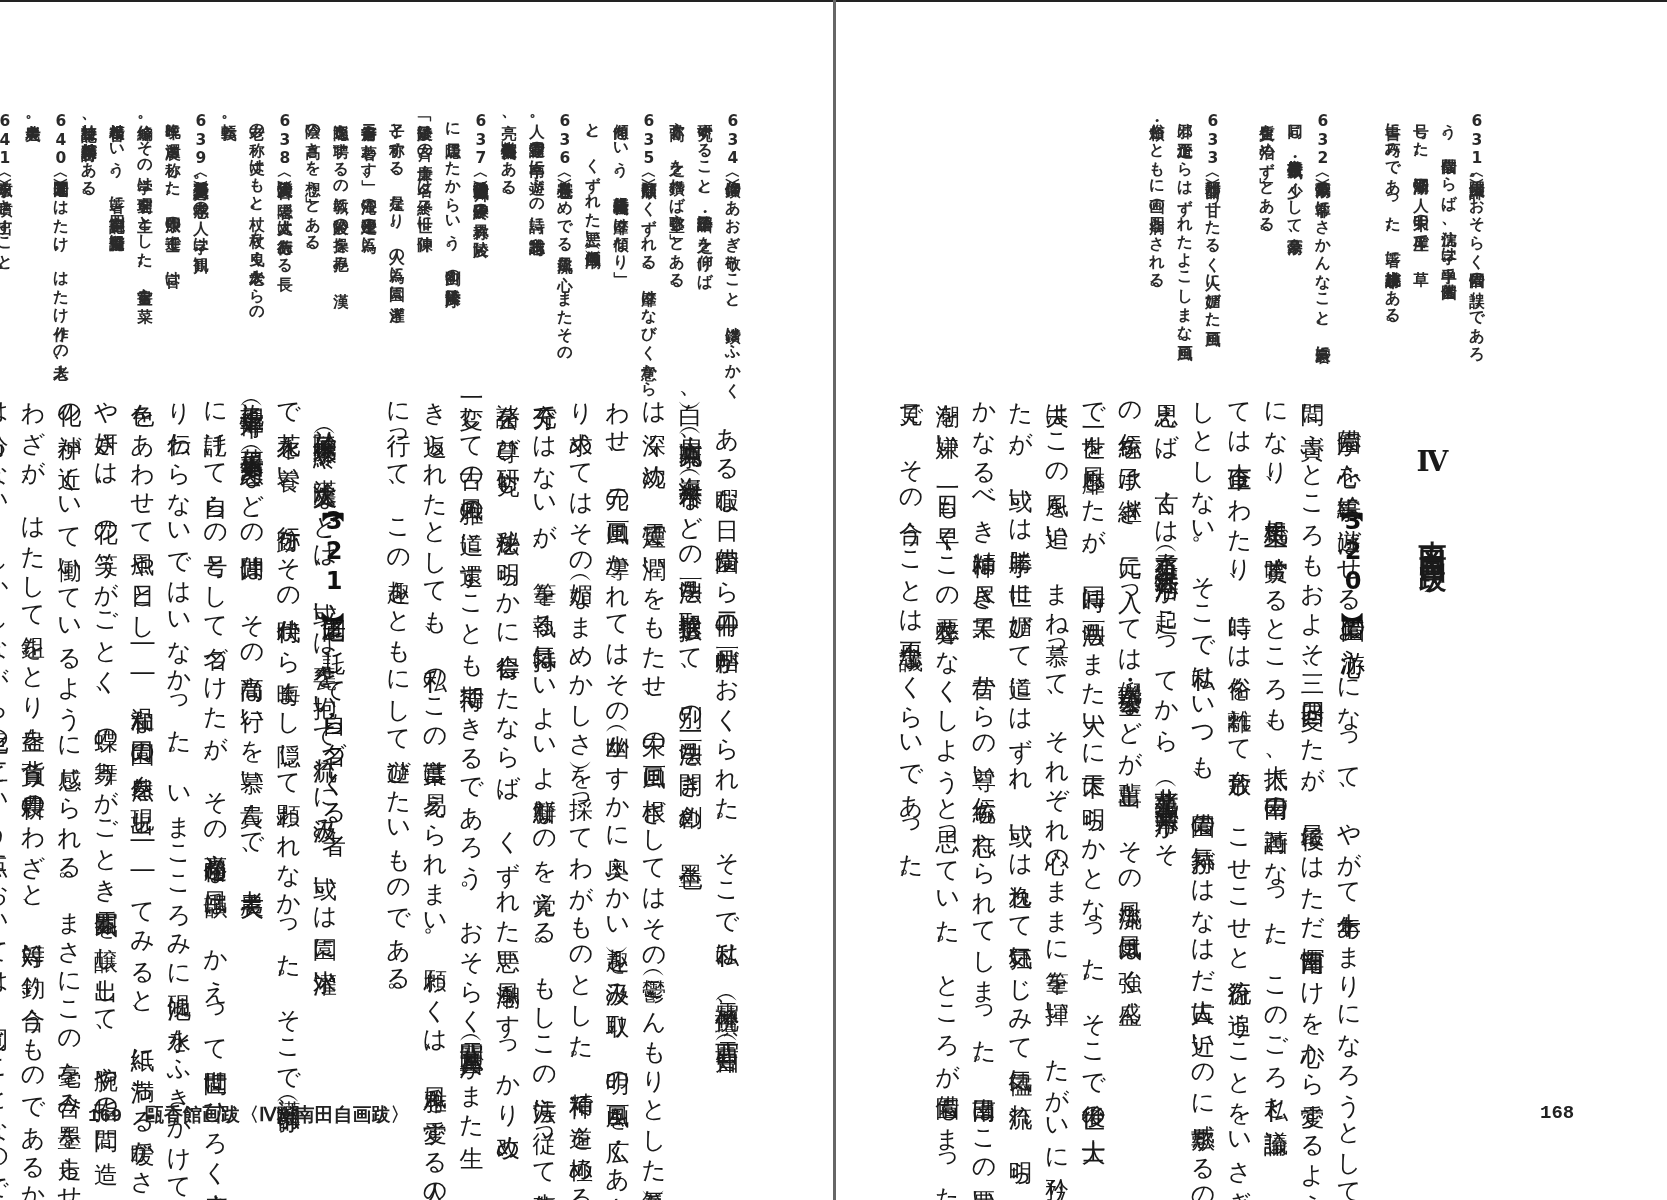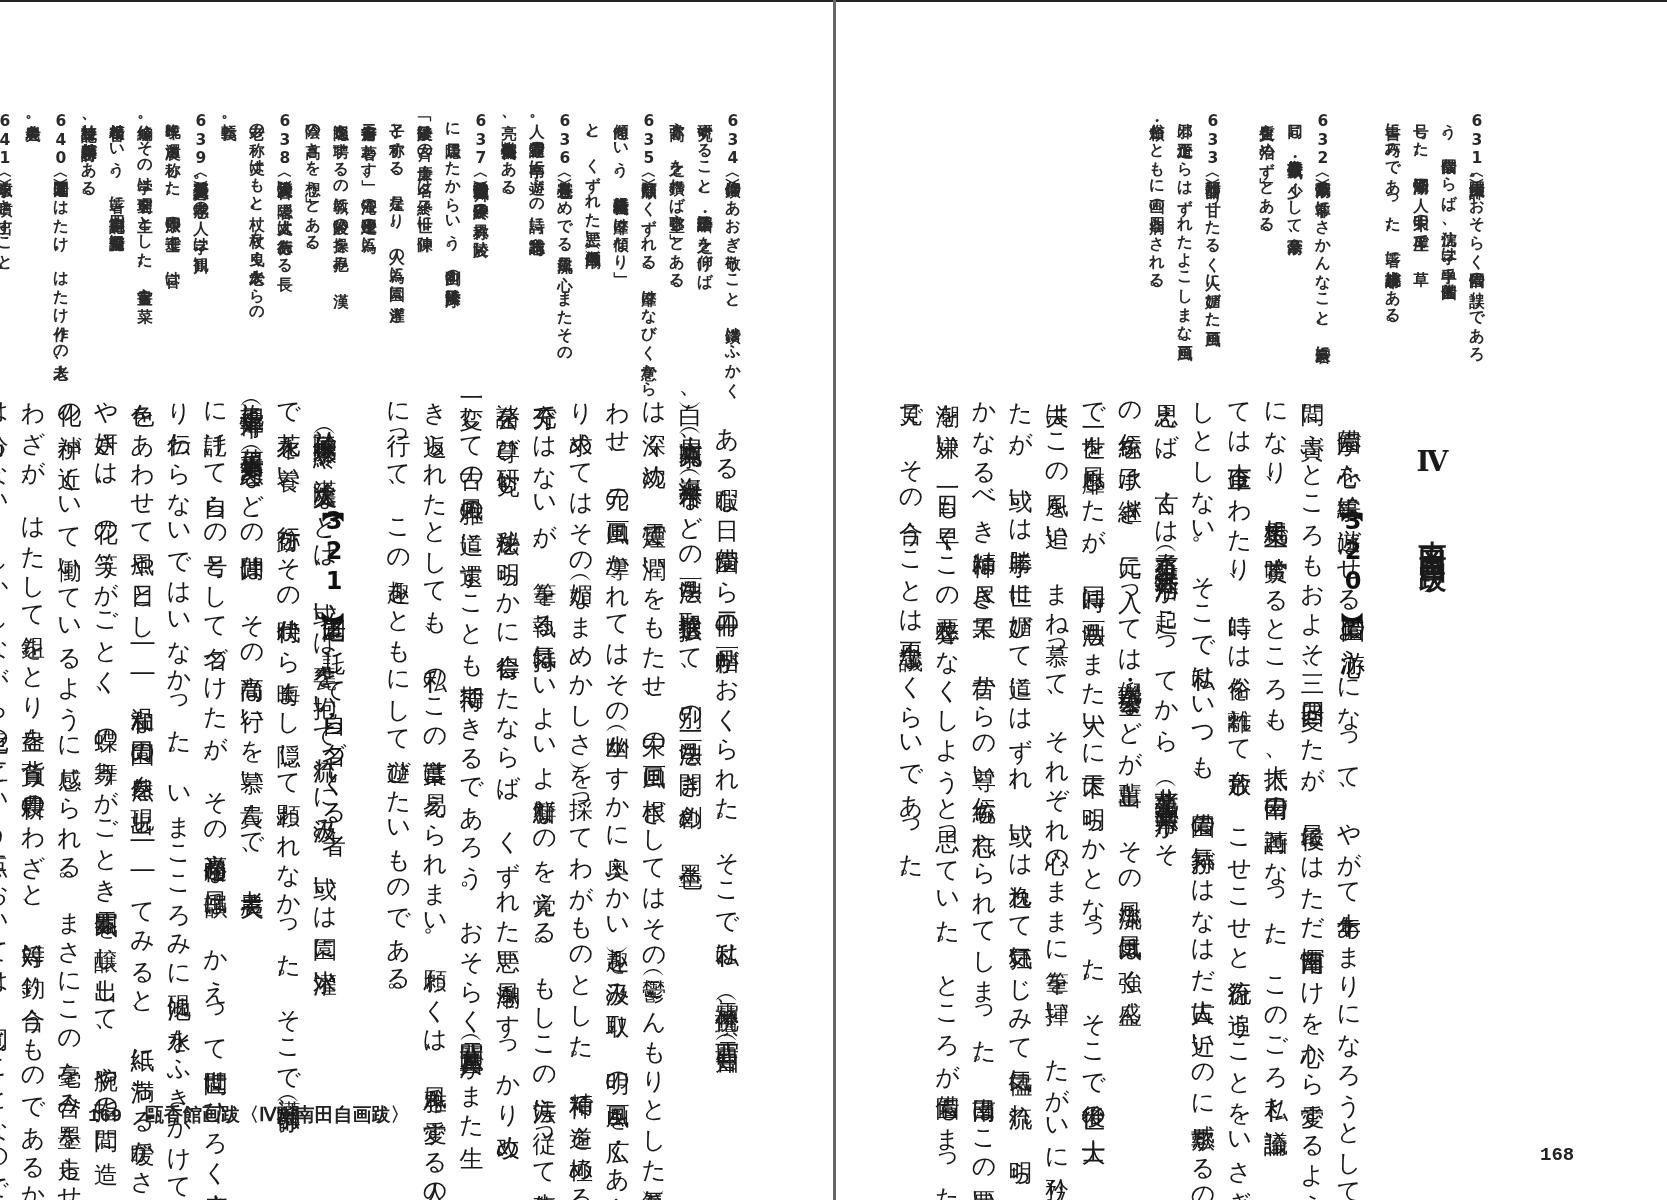--- a/index.html
+++ b/index.html
@@ -71,21 +71,21 @@
 しとしない。そこで私はいつも、借園の気持がはなはだ古人に近いのに感歎するのである。
 思えば、古くは右丞（王維）・洪谷（荊浩）が起こってから、北苑（董源）・南宮（米芾）がそ
 の伝統を承け継ぎ、元に入っては倪瓚・黄公望などが輩出し、その風流な風気は強く盛ん
 で一世を風靡したが、同時に画法もまた大いに天下に明らかとなった。そこで後世の士大
 夫はこの風を追い、まね慕って、それぞれ心のままに筆を揮い、たがいに矜り高ぶってき
 たが、或いは勝手に世に媚びて道にはずれ、或いは逸れて気狂いじみて気儘に流れ、明ら
 かなるべき精神は尽き果て、昔からの尊い伝統も忘れられてしまった。南田はこの悪い風
 潮を嫌い、一日も早くこの悪弊をなくしようと思っていた。ところが借園もまったく同意
 見で、その合うことは不思議なくらいであった。</div>
 
-  <div class="folio" style="left:704px; top:1144px;">168</div>
+  <div class="folio" style="left:704px; top:1102px;">168</div>
 </div>
 
 <div class="page page-left">
   <div class="vblock notes" style="right:86px; top:112px;" id="left-notes">634〈仰鑽〉仰はあおぎ敬うこと、鑽はふかく
 研究すること。論語・子罕に「之を仰げば
 弥々高く、之を鑽れば弥々堅し」とある。
 635〈頽靡〉頽はくずれる。靡はなびく意から
 傾向をいう。華厳経音義に「靡は傾なり」
 と。くずれた悪い傾向（風潮）。
 636〈賞心〉景色をめでる風流な心。またその

